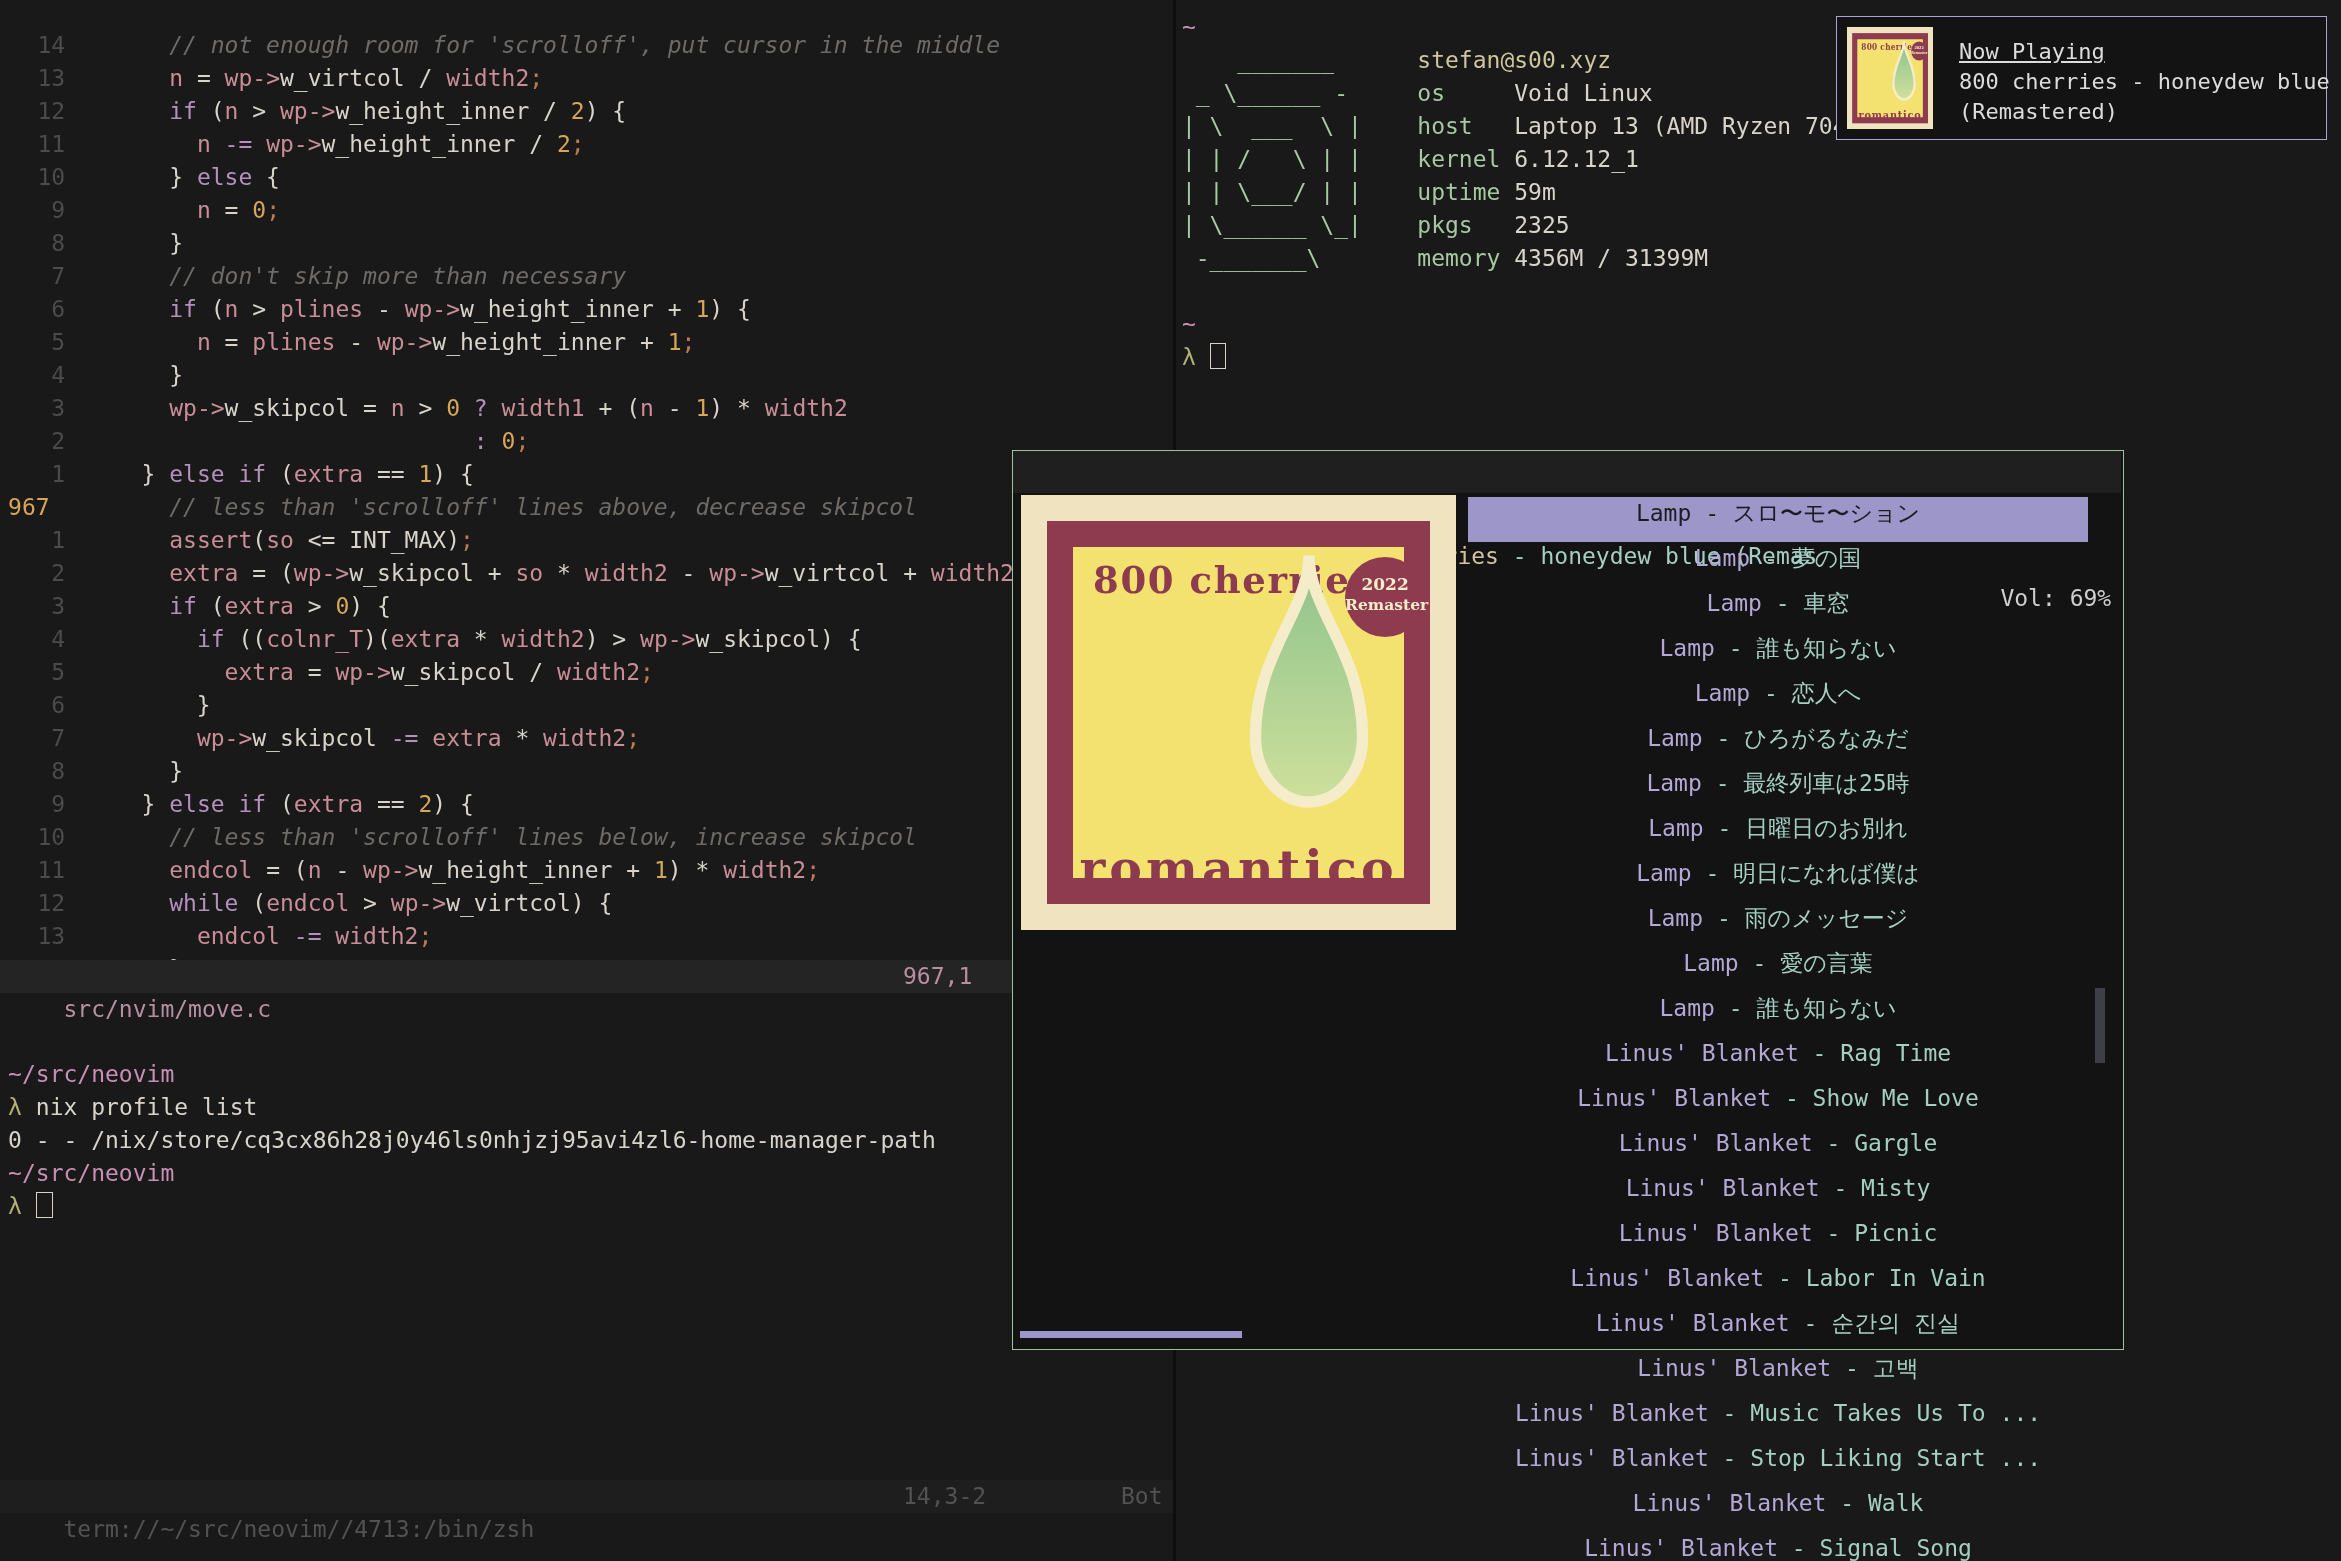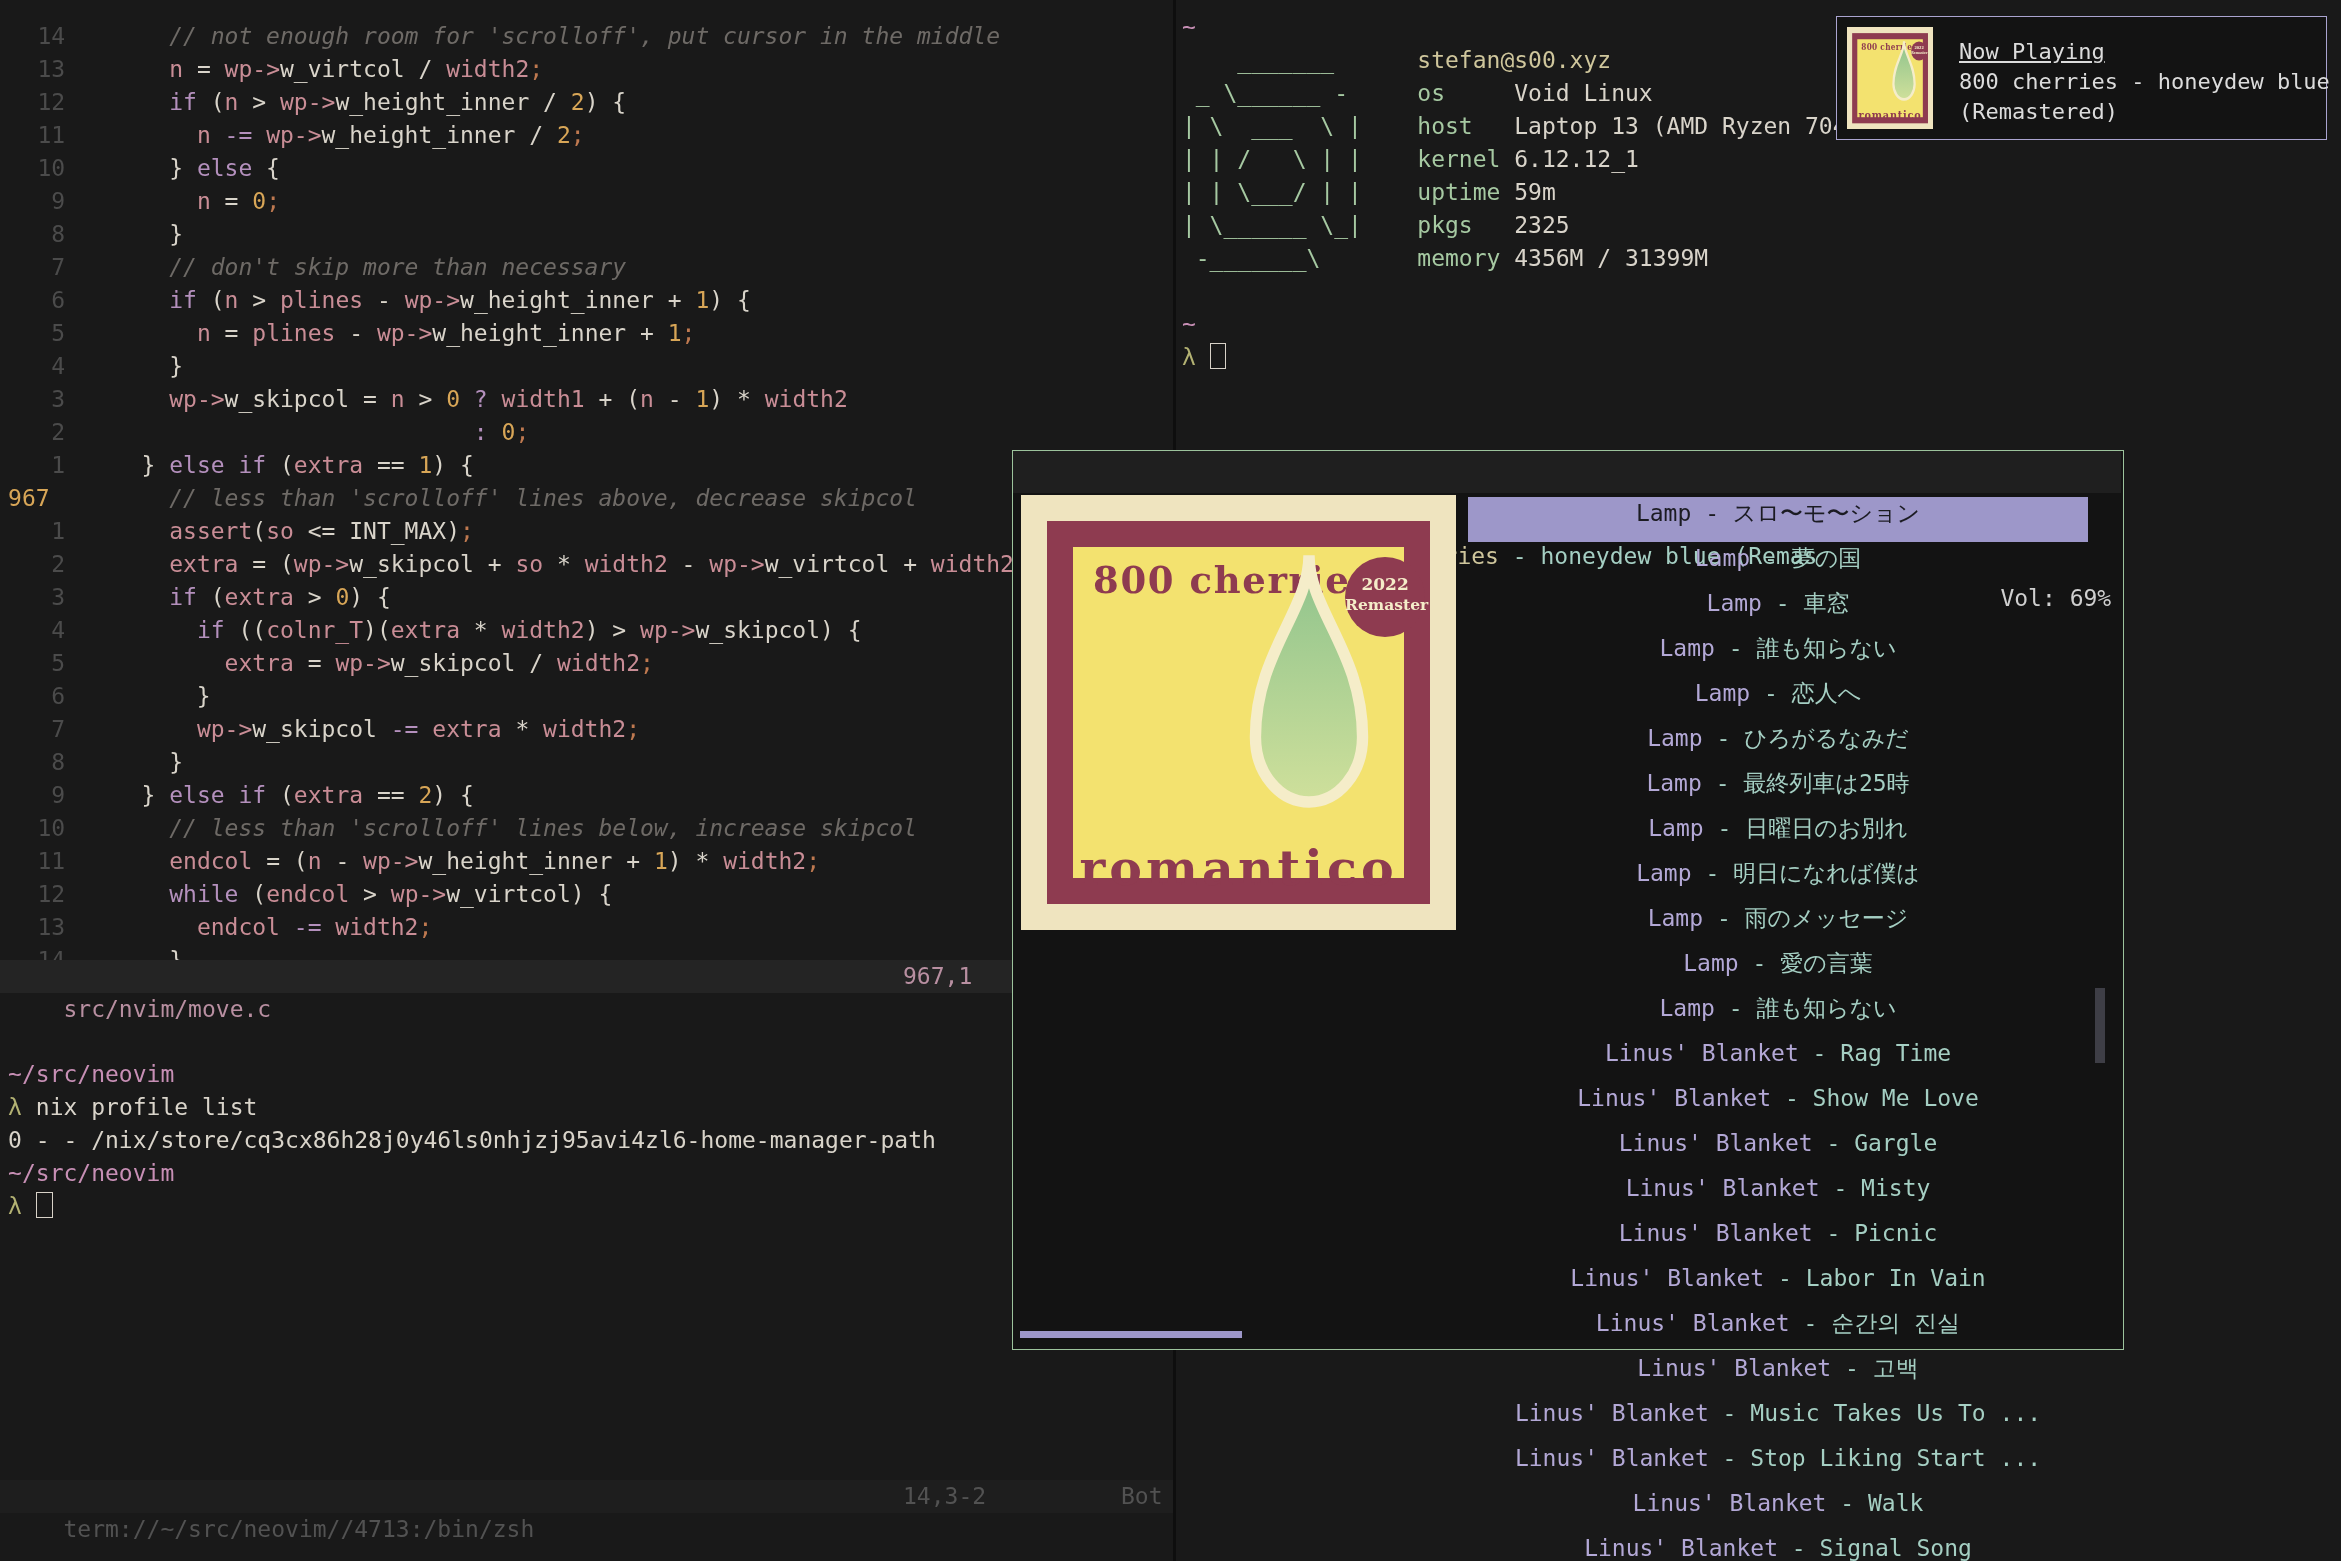--- a/index.html
+++ b/index.html
@@ -11,21 +11,21 @@
   #pane-seam{position:absolute;left:1173px;top:0;width:3.3px;height:1561px;background:#0e0e0e;}
 
   .row{white-space:pre;height:33px;line-height:33px;margin:0;font-family:inherit;font-size:inherit;}
   
   .tw{color:#d9d4ca;} .tv{color:#c98d96;} .tk{color:#b490bd;} .tn{color:#d8a657;}
   .tc{color:#6e6a66;font-style:italic;} .ts{color:#bf7950;}
   .tpink{color:#c78fb5;} .tolive{color:#b3b273;} .tgreen{color:#a6c9a2;}
   .ttan{color:#cfc69c;} .tteal{color:#a5cfc3;}
 
   
-  #editor{position:absolute;left:0;top:20px;width:1173px;padding-left:8.1px;}
+  #editor{position:absolute;left:0;top:29px;width:1173px;padding-left:8.1px;}
   .gut{display:inline-block;width:57px;padding-right:21px;text-align:right;color:#4b4b4b;}
   .gut.cur{text-align:left;color:#d8a657;}
 
   .statusline{position:absolute;left:0;width:1173px;height:33px;line-height:33px;white-space:pre;}
   #statusline-top{top:960px;background:#242424;color:#b88fa1;}
   #statusline-bottom{top:1480px;background:#1e1e1e;color:#525252;}
   .sl-file{padding-left:8.1px;}
   .sl-pos{position:absolute;left:903px;top:0;}
   .sl-scroll{position:absolute;left:1121px;top:0;}
 

